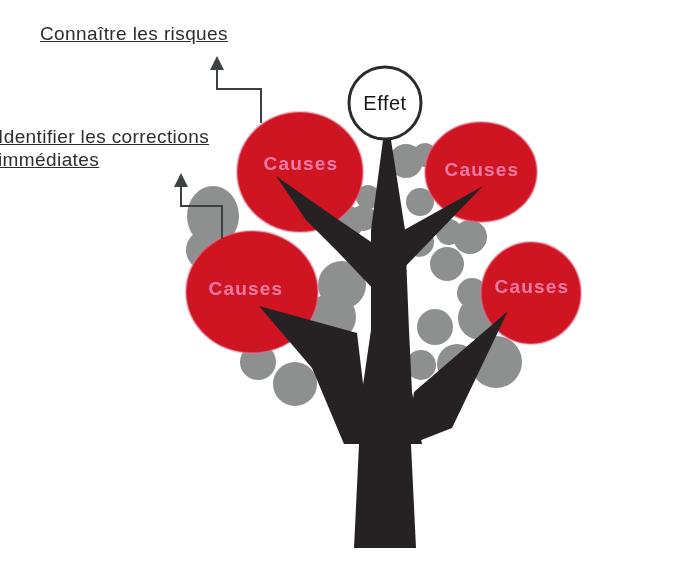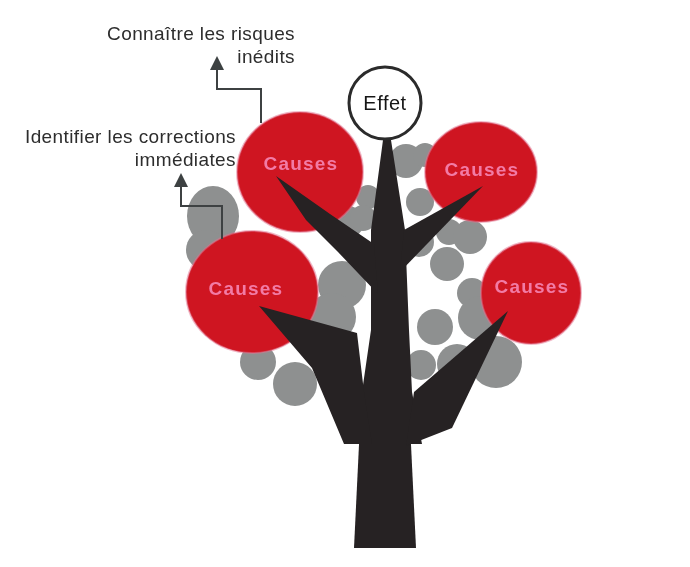--- a/index.html
+++ b/index.html
@@ -30,23 +30,24 @@
   }
   .tree{fill:var(--tree);}
   .effect-circle{fill:var(--background);stroke:var(--effect-outline);stroke-width:3;}
   .effect-label{
     fill:var(--effect-label);font-size:20px;text-anchor:middle;letter-spacing:.5px;
     font-family:"Liberation Sans", sans-serif;
   }
   .connector{fill:none;stroke:var(--annotation-line);stroke-width:2;}
   .arrowhead{fill:var(--annotation-line);}
   .annotation{
-    position:absolute;text-align:right;
+    position:absolute;text-align:left;
     font-size:19px;line-height:23px;letter-spacing:.4px;
     color:var(--annotation-text);
+    text-decoration:underline;
   }
   .annotation .line{display:block;}
   #ann-risques{left:40px;top:22px;width:255px;}
   #ann-corrections{left:-2px;top:125px;width:238px;}
 </style>
 </head>
 <body>
 
 <div class="canvas">
 
@@ -109,21 +110,20 @@
     <g>
       <polyline class="connector" points="217,67 217,89 261,89 261,123"></polyline>
       <polygon class="arrowhead" points="217,56 210,70 224,70"></polygon>
       <polyline class="connector" points="181,184 181,206 222,206 222,239"></polyline>
       <polygon class="arrowhead" points="181,173 174,187 188,187"></polygon>
     </g>
   </svg>
 
   <div class="annotation" id="ann-risques">
     <span class="line">Connaître les risques</span>
-    <span class="line">inédits</span>
   </div>
 
   <div class="annotation" id="ann-corrections">
     <span class="line">Identifier les corrections</span>
     <span class="line">immédiates</span>
   </div>
 
 </div>
 
 </body></html>

